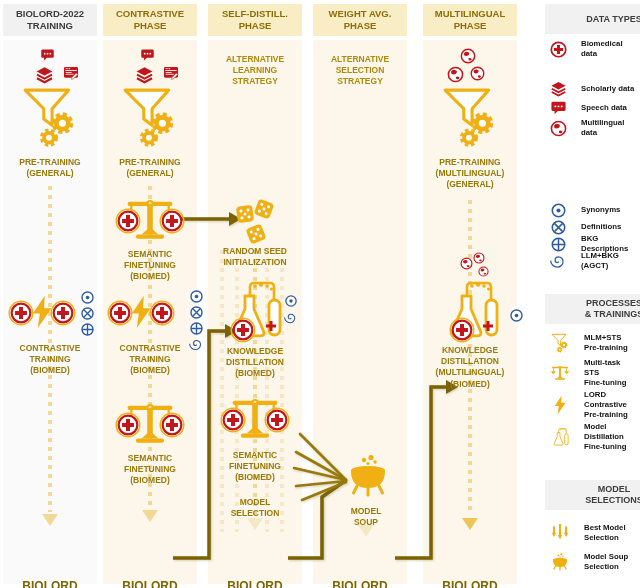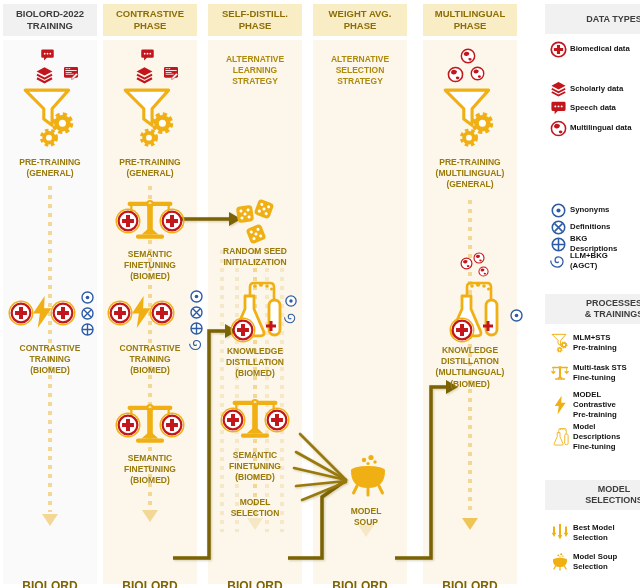--- a/index.html
+++ b/index.html
@@ -20,21 +20,21 @@
   .dotline.faint{background:repeating-linear-gradient(180deg,#F6E8C6 0 4px,transparent 4px 9px);}
   .flowarrow{position:absolute;width:0;height:0;border-left:8px solid transparent;
              border-right:8px solid transparent;border-top:12px solid #F2D795;}
   .flowarrow.faint{border-top-color:#F6E8C4;}
   .flowarrow.strong{border-top-color:#EFC557;}
   .ic{position:absolute;display:block;}
   .badge-ring{border-radius:50%;box-shadow:0 0 0 1.5px #F0AF13;}
   .sbhead{position:absolute;left:545px;width:90px;height:30px;background:#F1F1F1;color:#3D3D3D;
           display:flex;align-items:center;justify-content:center;text-align:center;
           font-weight:700;font-size:9px;line-height:1.2;white-space:pre-line;padding-left:24px;}
-  .sbitem{position:absolute;left:550px;width:86px;height:18px;display:flex;align-items:center;gap:3px;}
+  .sbitem{position:absolute;left:550px;width:86px;height:18px;display:flex;align-items:center;gap:14px;}
   .sbitem.tall{height:24px;}
   .sbitem .sic{flex:0 0 17px;width:17px;height:17px;display:block;position:static;}
   .sbitem .sic.big{flex:0 0 20px;width:20px;height:20px;}
   .sbitem .li-label{font-size:7.8px;font-weight:700;color:#141414;line-height:1.25;white-space:pre-line;}
   .overlay{position:absolute;left:0;top:0;}
 </style>
 </head>
 <body>
 
 <svg width="0" height="0" style="position:absolute">
@@ -470,28 +470,28 @@
     <svg class="sic big">
         <use href="#sym-balance"></use>
       </svg>
     <div class="li-label">Multi-task STS
 Fine-tuning</div>
   </div>
   <div class="sbitem tall" style="top:393px">
     <svg class="sic big">
         <use href="#sym-bolt"></use>
       </svg>
-    <div class="li-label">MODEL Contrastive
+    <div class="li-label">LORD Contrastive
 Pre-training</div>
   </div>
   <div class="sbitem tall" style="top:425px">
     <svg class="sic big">
         <use href="#sym-distill"></use>
       </svg>
-    <div class="li-label">Model Descriptions
+    <div class="li-label">Model Distillation
 Fine-tuning</div>
   </div>
 
   <div class="sbhead" style="top:480px">MODEL
 SELECTIONS</div>
   <div class="sbitem tall" style="top:521px">
     <svg class="sic big">
         <use href="#sym-arrows"></use>
       </svg>
     <div class="li-label">Best Model

